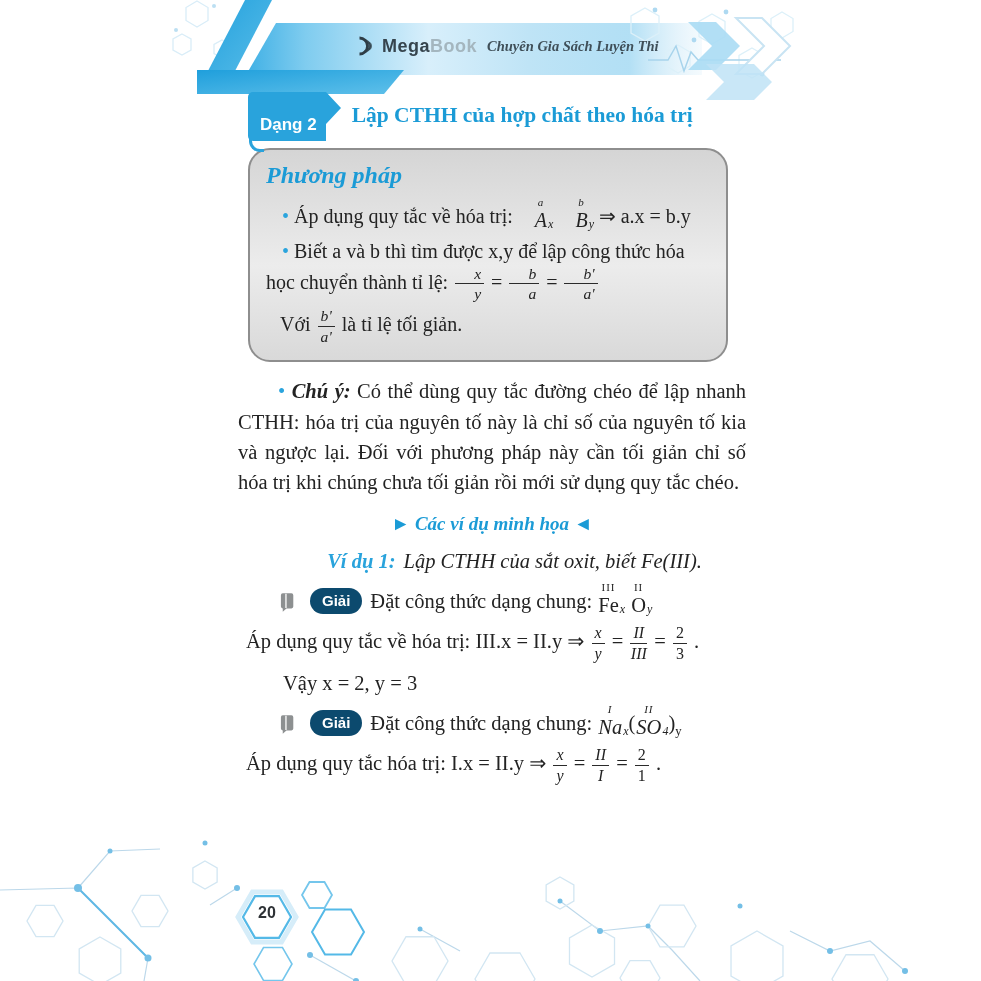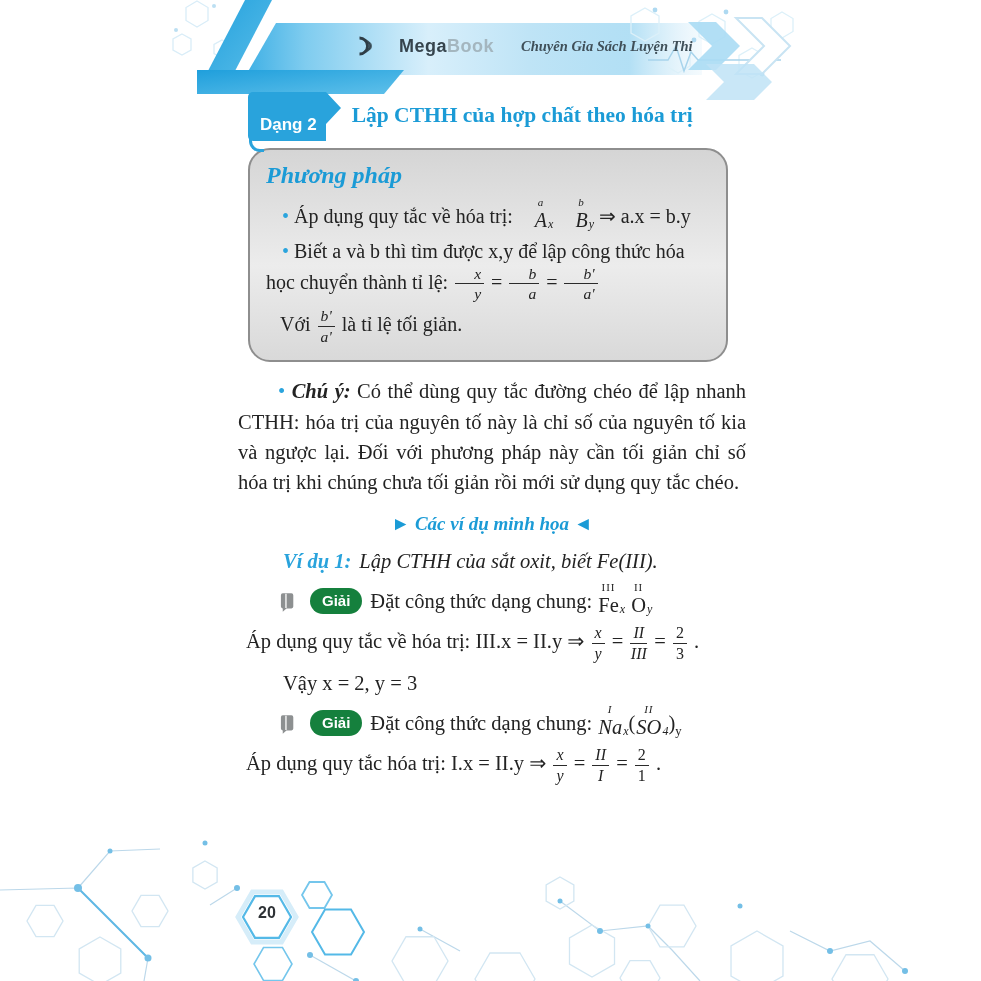--- a/index.html
+++ b/index.html
@@ -2,21 +2,21 @@
 <html><head>
 <meta charset="utf-8">
 <style>
   html,body{margin:0;padding:0;background:#fff;}
   .page{position:relative;width:981px;height:981px;background:#fff;overflow:hidden;
         font-family:"Liberation Serif",serif;color:#232323;}
   svg{display:block;}
 
   
   .header-art{position:absolute;left:0;top:0;z-index:0;}
-  .brand{position:absolute;left:356px;top:36px;z-index:2;display:flex;align-items:center;gap:23px;}
+  .brand{position:absolute;left:356px;top:36px;z-index:2;display:flex;align-items:center;gap:6px;}
   .brand-name{font:bold 18px/1 "Liberation Sans",sans-serif;letter-spacing:.5px;}
   .brand-mega{color:#36444d;}
   .brand-book{color:#a4b6bf;}
   .brand-tagline{font:bold italic 14.5px/1 "Liberation Serif",serif;font-style:italic;color:#3f4f58;margin-left:4px;}
 
   
   .column{position:absolute;left:238px;top:94px;width:508px;z-index:1;
           font-size:20.5px;line-height:1.48;}
 
   .dang-row{display:flex;align-items:center;height:44px;margin-left:10px;}
@@ -36,27 +36,27 @@
   .mline{margin:5px 0;}
   .mline.indent{text-indent:16px;}
   .mline.with-lead{padding-left:14px;}
 
   .note{margin:14px 0 0;text-align:justify;text-indent:40px;}
   .note-label{font-weight:bold;font-style:italic;}
 
   .examples-heading{text-align:center;color:#1b9bd6;font-weight:bold;font-style:italic;
          font-size:19px;margin:12px 0 8px;}
 
-  .vd-row{margin:8px 0 4px;padding-left:45px;}
+  .vd-row{margin:8px 0 4px;padding-left:45px;text-align:center;}
   .vd-label{color:#29a3dc;font-weight:bold;font-style:italic;padding-right:8px;}
   .vd-statement{font-style:italic;}
 
   .giai-row{display:flex;align-items:center;gap:8px;padding-left:42px;margin:6px 0 4px;}
   .giai-book{flex:0 0 auto;margin-top:2px;}
-  .giai-badge{flex:0 0 auto;background:#15803d;color:#fff;
+  .giai-badge{flex:0 0 auto;background:#0c4a6e;color:#fff;
          font:bold 15px/1 "Liberation Sans",sans-serif;padding:5px 12px 6px;border-radius:13px;}
   .giai-text{flex:1;}
 
   .sol-line{margin:5px 0;padding-left:8px;}
   .sol-line.indented{padding-left:45px;}
 
   
   sub{font-size:0.62em;}
   sub.vs{font-style:italic;font-size:12px;}
   .bullet{color:#2aa4dd;}

